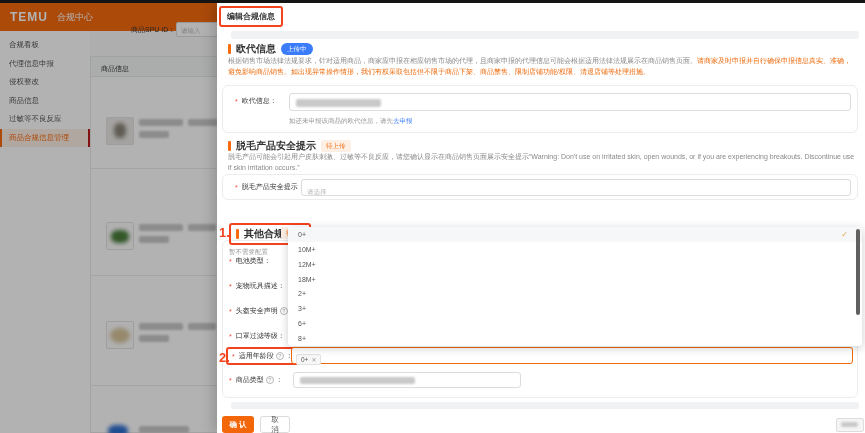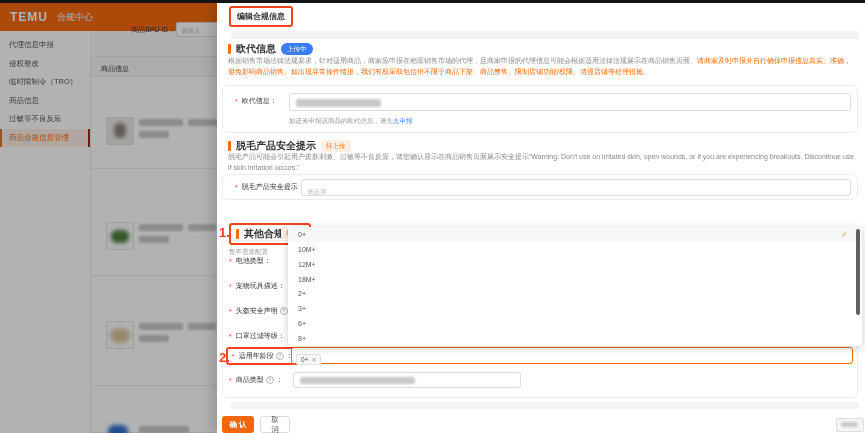--- a/index.html
+++ b/index.html
@@ -74,27 +74,27 @@
 <body>
 
 <div class="abs appbar">
   <span class="brand">TEMU</span>
   <span class="apptitle">合规中心</span>
 </div>
 
 <div class="abs sidebar">
   <div style="height:5px"></div>
   <div class="side-item">
+      <span>合规看板</span>
+    </div>
+  <div class="side-item">
       <span>代理信息申报</span>
     </div>
   <div class="side-item">
       <span>侵权整改</span>
-    </div>
-  <div class="side-item">
-      <span>临时限制令（TRO）</span>
     </div>
   <div class="side-item">
       <span>商品信息</span>
     </div>
   <div class="side-item">
       <span>过敏等不良反应</span>
     </div>
   <div class="side-item sel">
       <span>商品合规信息管理</span>
     </div>
@@ -134,21 +134,21 @@
   <div class="divider" style="top:328px;"></div>
 
   <div class="blob" style="left:17px;top:368px;width:20px;height:12px;background:#2e6fd0;"></div>
   <div class="blur" style="left:48px;top:369px;width:50px;height:7px;"></div>
 </div>
 
 <div class="abs dim"></div>
 
 <div class="abs modal">
 
-  <div class="abs ann-box" style="left:12px;top:3px;font-family:Liberation Mono, monospace;">
+  <div class="abs ann-box" style="left:2px;top:3px;font-family:Liberation Mono, monospace;">
     <div class="modal-title">编辑合规信息</div>
   </div>
   <div class="abs gstrip" style="left:14px;right:6px;top:28px;height:8px;"></div>
 
   <div class="abs sec" style="left:11px;top:39px;">
     <span class="secbar"></span>
     <span class="sectitle">欧代信息</span>
     <span class="badge-blue">上传中</span>
   </div>
   <div class="abs para" style="left:11px;top:53px;width:628px;">

